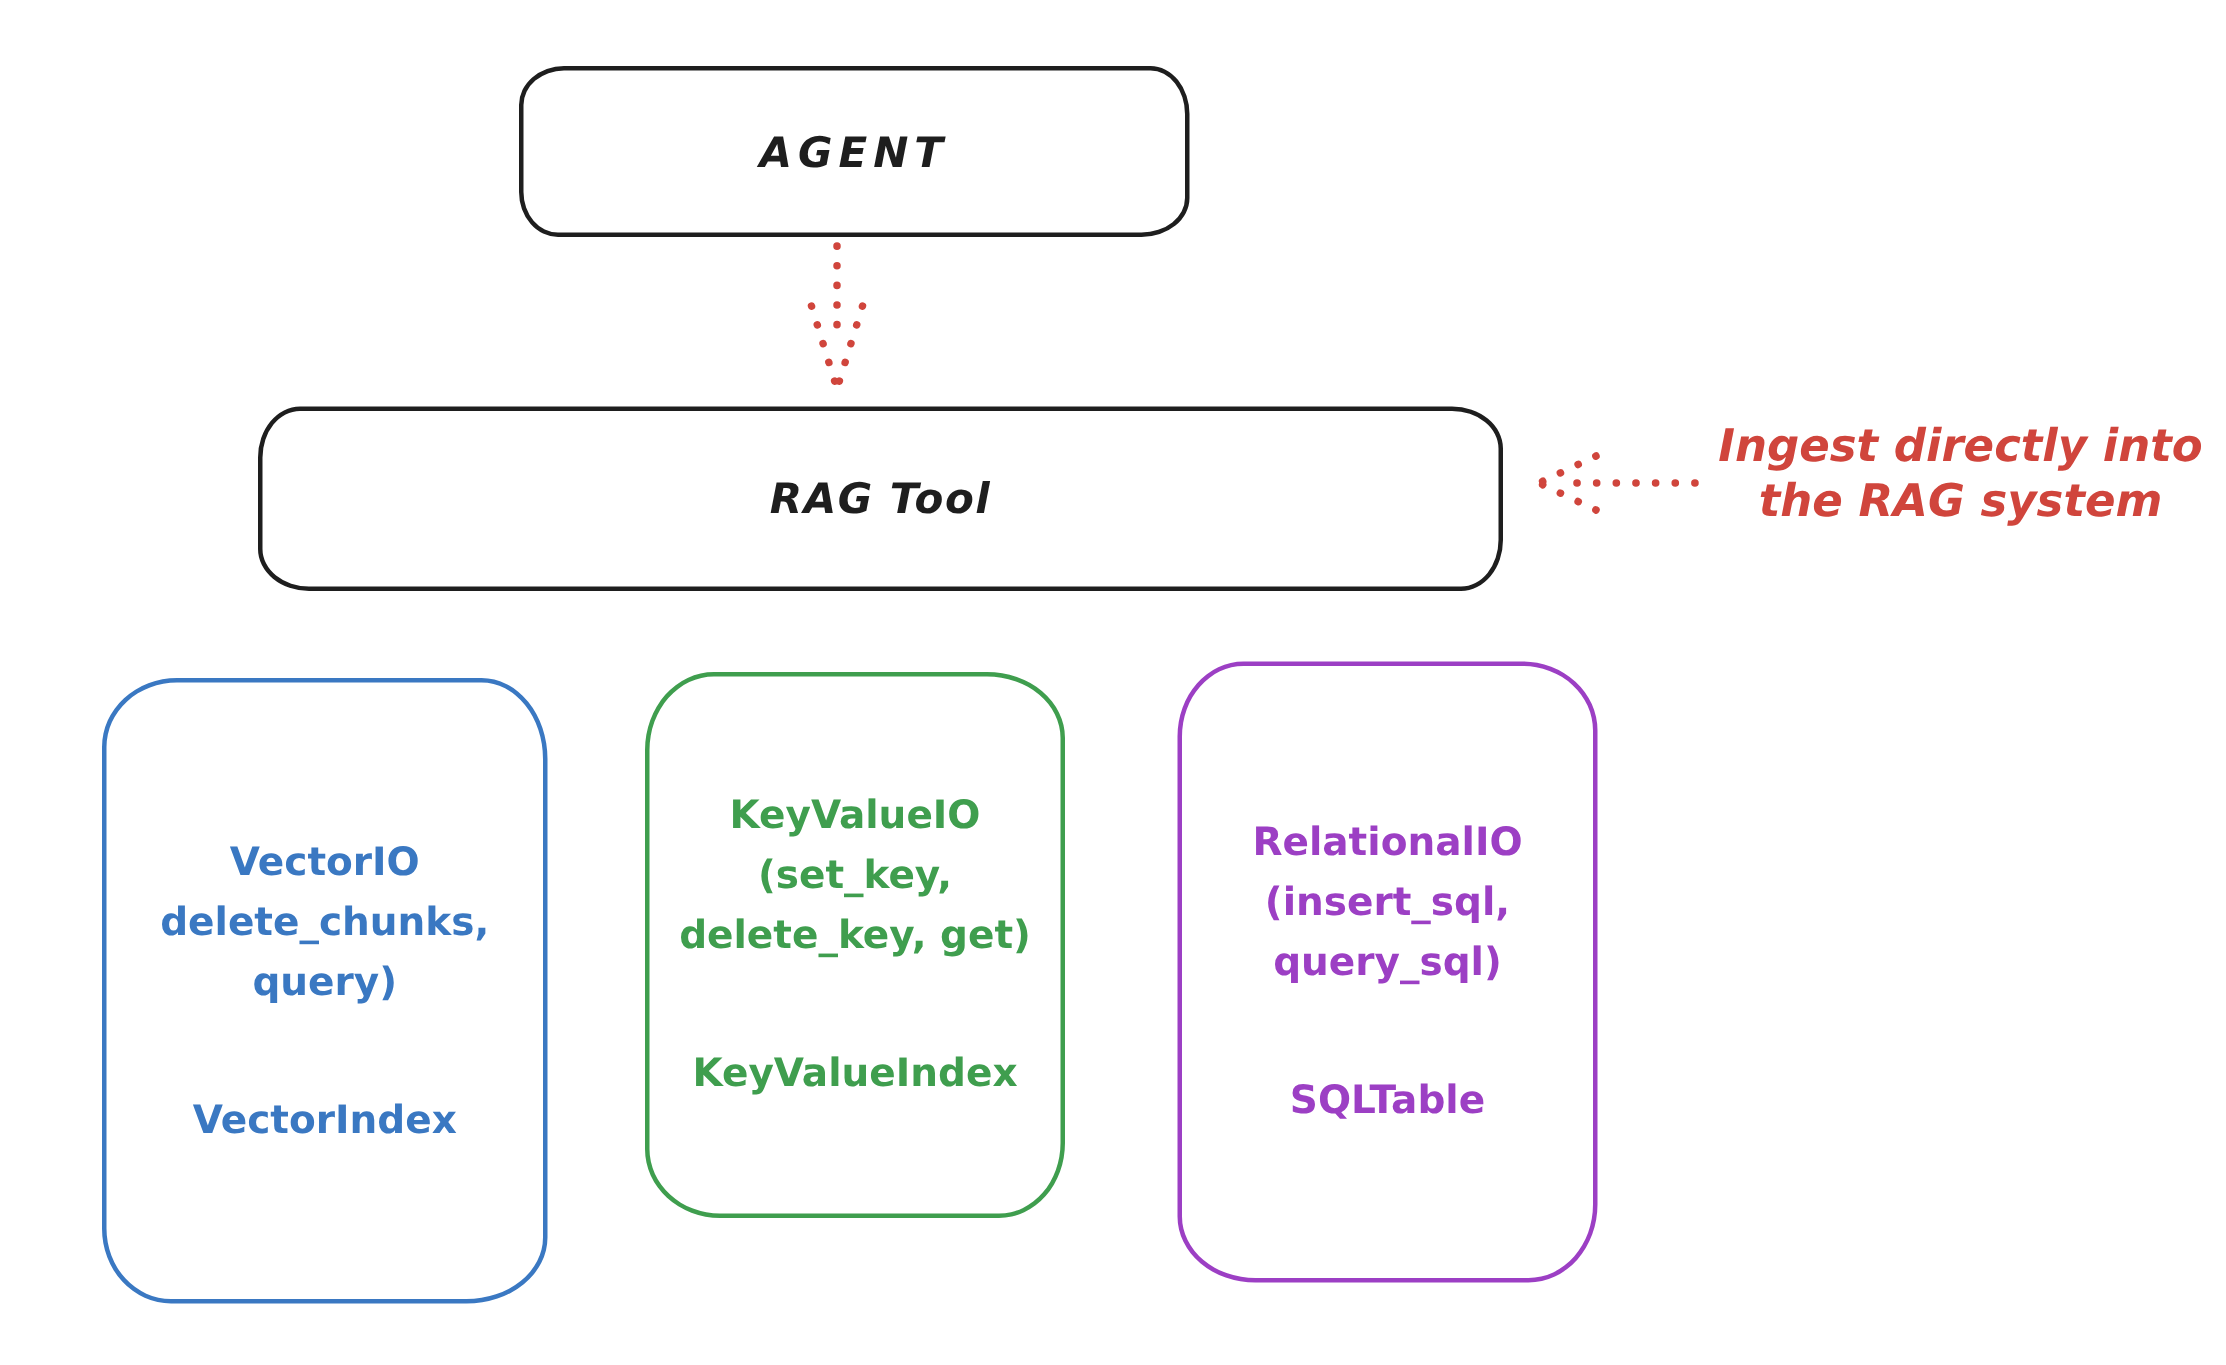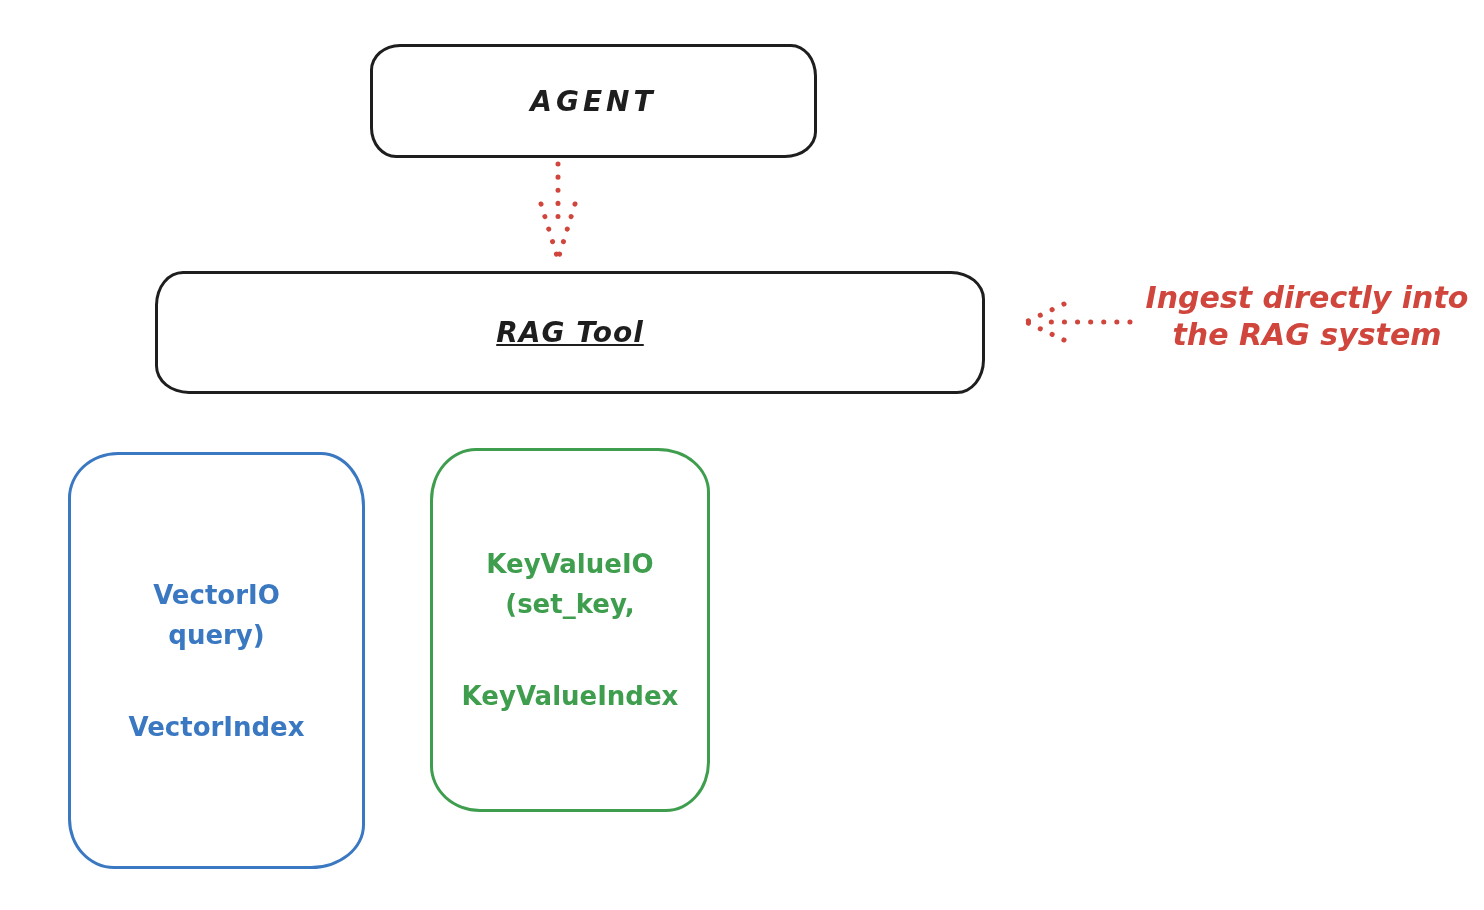--- a/index.html
+++ b/index.html
@@ -22,35 +22,34 @@
     position: absolute;
     box-sizing: border-box;
     border: 3.5px solid var(--ink, #1e1e1e);
     display: flex;
     align-items: center;
     justify-content: center;
     color: var(--ink, #1e1e1e);
     background: #ffffff;
   }
   .agent-box {
-    left: 370px; top: 44px;
+    left: 346px; top: 44px;
     width: 447px; height: 114px;
     border-radius: 30px 26px 32px 26px / 26px 32px 26px 30px;
   }
   .agent-box .label {
     font-size: 28px;
     font-weight: bold;
     letter-spacing: 4px;
     font-style: italic;
   }
   .rag-box {
-    left: 155px; top: 271px;
+    left: 172px; top: 271px;
     width: 830px; height: 123px;
     border-radius: 28px 34px 28px 34px / 34px 28px 34px 28px;
-    text-decoration: underline;
   }
   .rag-box .label {
     font-size: 28px;
     font-weight: bold;
     letter-spacing: 1px;
     font-style: italic;
   }
   
   .arrow { position: absolute; }
   .arrow path {
@@ -134,24 +133,32 @@
     <path d="M52 46 L14 28"></path>
   </svg>
 
   <div class="annotation">
     <div>Ingest directly into</div>
     <div>the RAG system</div>
   </div>
 
   <div class="storage-box box-vector" style="--c: #3a78c2;">
     <div>VectorIO</div>
+    <div>delete_chunks,</div>
     <div>query)</div>
     <div class="index-label">VectorIndex</div>
   </div>
 
   <div class="storage-box box-keyvalue" style="--c: #3f9e4e;">
     <div>KeyValueIO</div>
     <div>(set_key,</div>
+    <div>delete_key, get)</div>
     <div class="index-label">KeyValueIndex</div>
   </div>
 
+  <div class="storage-box box-relational" style="--c: #9c3fc4;">
+    <div>RelationalIO</div>
+    <div>(insert_sql,</div>
+    <div>query_sql)</div>
+    <div class="index-label">SQLTable</div>
+  </div>
 
 </div>
 
 </body></html>

